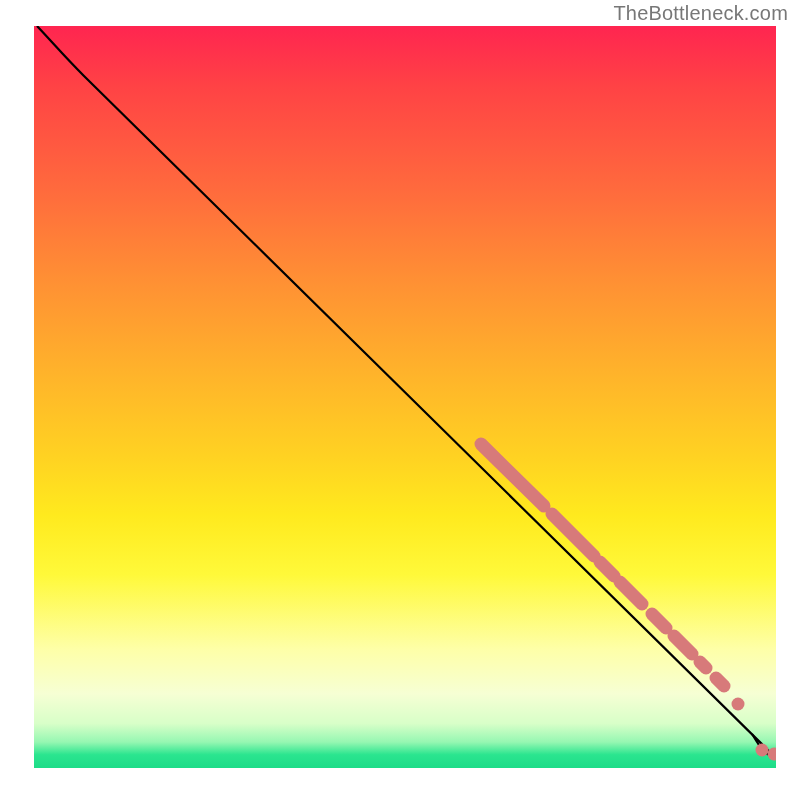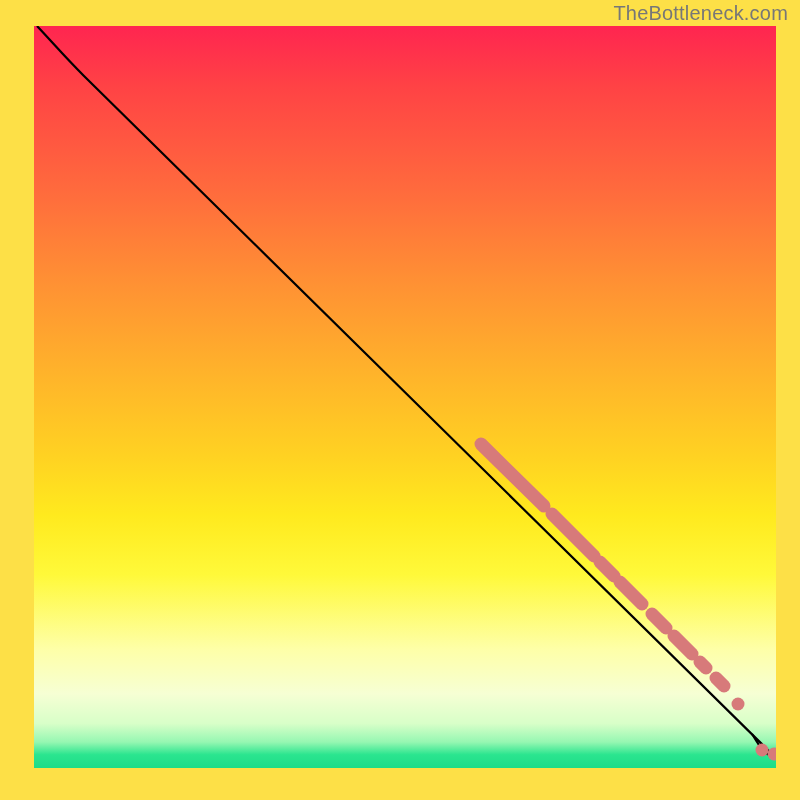--- a/index.html
+++ b/index.html
@@ -7,21 +7,21 @@
     padding: 0;
     width: 800px;
     height: 800px;
     background: #000;
     overflow: hidden;
   }
   .outer {
     position: relative;
     width: 800px;
     height: 800px;
-    background: #fde047;
+    background: #ffffff;
   }
   .attribution {
     position: absolute;
     top: 2px;
     right: 12px;
     color: #777;
     font-family: Arial, Helvetica, sans-serif;
     font-size: 20px;
     font-weight: 500;
     letter-spacing: 0.2px;

